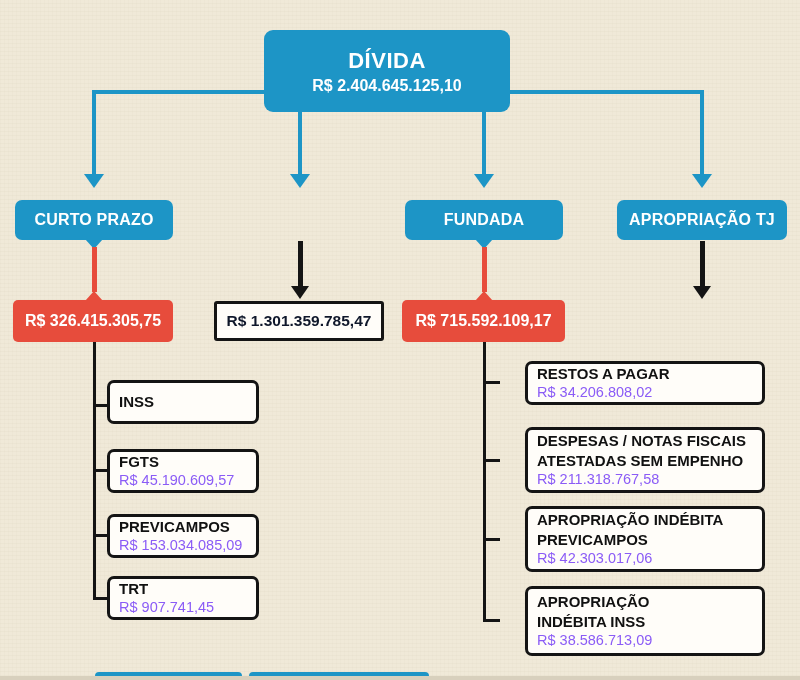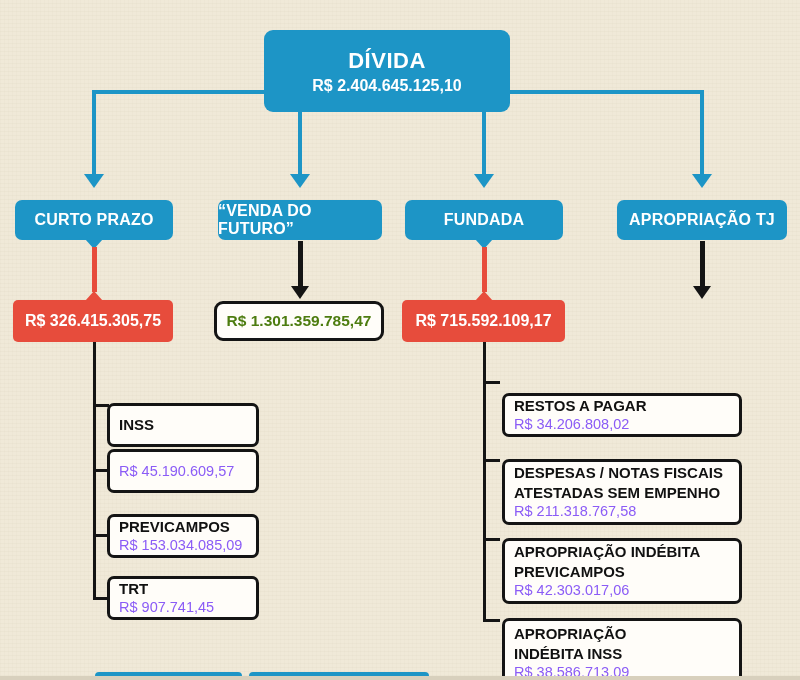--- a/index.html
+++ b/index.html
@@ -62,22 +62,22 @@
   .ak1{left:291px;top:286px} .ak3{left:693px;top:286px}
 
   
   .val-red {
     background:#e74c3c; color:#fff; font-weight:bold; font-size:16px;
     border-radius:5px; display:flex; align-items:center; justify-content:center; z-index:1;
   }
   .vr0{left:13px;top:300px;width:160px;height:42px}
   .vr2{left:402px;top:300px;width:163px;height:42px}
   .val-white {
-    background:#fffdf9; border:3px solid #141414; border-radius:9px;
-    font-weight:bold; font-size:15.5px; color:#4d7c0f;
+    background:#fffdf9; border:3px solid #141414; border-radius:3px;
+    font-weight:bold; font-size:15.5px; color:#0f172a;
     display:flex; align-items:center; justify-content:center;
   }
   .vw1{left:214px;top:301px;width:170px;height:40px}
   .vw3{left:613px;top:301px;width:175px;height:40px}
 
   
   .ln-k { position:absolute; background:#141414; }
   .cv{left:93px;top:342px;width:3px;height:258px}
   .cs{left:93px;width:16px;height:3px}
   .cs0{top:404px}.cs1{top:469px}.cs2{top:534px}.cs3{top:597px}
@@ -86,22 +86,22 @@
   .fs0{top:381px}.fs1{top:459px}.fs2{top:538px}.fs3{top:619px}
 
   
   .sub {
     background:#fffdf9; border:3px solid #141414; border-radius:7px;
     padding:4px 9px; display:flex; flex-direction:column; justify-content:center; z-index:1;
   }
   .sub-name { font-weight:bold; font-size:15px; line-height:1.3; white-space:pre-line; color:#111; }
   .sub-val  { font-size:14.5px; line-height:1.3; color:#8b5cf6; }
   .cb { left:107px; width:152px; }
-  .cb0{top:403px;height:44px}.cb1{top:449px;height:44px}.cb2{top:514px;height:44px}.cb3{top:576px;height:44px}
-  .fb { left:502px; width:240px;margin-top:32px; }
+  .cb0{top:380px;height:44px}.cb1{top:449px;height:44px}.cb2{top:514px;height:44px}.cb3{top:576px;height:44px}
+  .fb { left:525px; width:240px; }
   .fb0{top:361px;height:44px}.fb1{top:427px;height:66px}.fb2{top:506px;height:66px}.fb3{top:586px;height:70px}
 
   
   .crop { position:absolute; background:#1d95c6; top:672px; height:8px; border-radius:4px 4px 0 0; }
   .cr0{left:95px;width:147px} .cr1{left:249px;width:180px}
 </style>
 </head>
 <body>
 
 <div class="stage">
@@ -115,21 +115,20 @@
   <div class="tri ah-b ah1"></div>
   <div class="tri ah-b ah2"></div>
   <div class="tri ah-b ah3"></div>
 
   <div class="abs root">
     <div class="root-title">DÍVIDA</div>
     <div class="root-value">R$ 2.404.645.125,10</div>
   </div>
 
   <div class="abs hdr hdr0">CURTO PRAZO</div>
-  <div class="abs hdr hdr1">“VENDA DO FUTURO”</div>
   <div class="abs hdr hdr2">FUNDADA</div>
   <div class="abs hdr hdr3">APROPRIAÇÃO TJ</div>
 
   <div class="tri tab-b tab0"></div>
   <div class="tri tab-b tab2"></div>
   <div class="shaft-r sr0"></div>
   <div class="shaft-r sr2"></div>
   <div class="tri tab-r tr0"></div>
   <div class="tri tab-r tr2"></div>
 
@@ -145,20 +144,21 @@
   <div class="ln-k cv"></div>
   <div class="ln-k cs cs0"></div>
   <div class="ln-k cs cs1"></div>
   <div class="ln-k cs cs2"></div>
   <div class="ln-k cs cs3"></div>
 
   <div class="abs sub cb cb0">
     <div class="sub-name">INSS</div>
   </div>
   <div class="abs sub cb cb1">
+    <div class="sub-name">FGTS</div>
     <div class="sub-val">R$ 45.190.609,57</div>
   </div>
   <div class="abs sub cb cb2">
     <div class="sub-name">PREVICAMPOS</div>
     <div class="sub-val">R$ 153.034.085,09</div>
   </div>
   <div class="abs sub cb cb3">
     <div class="sub-name">TRT</div>
     <div class="sub-val">R$ 907.741,45</div>
   </div>

